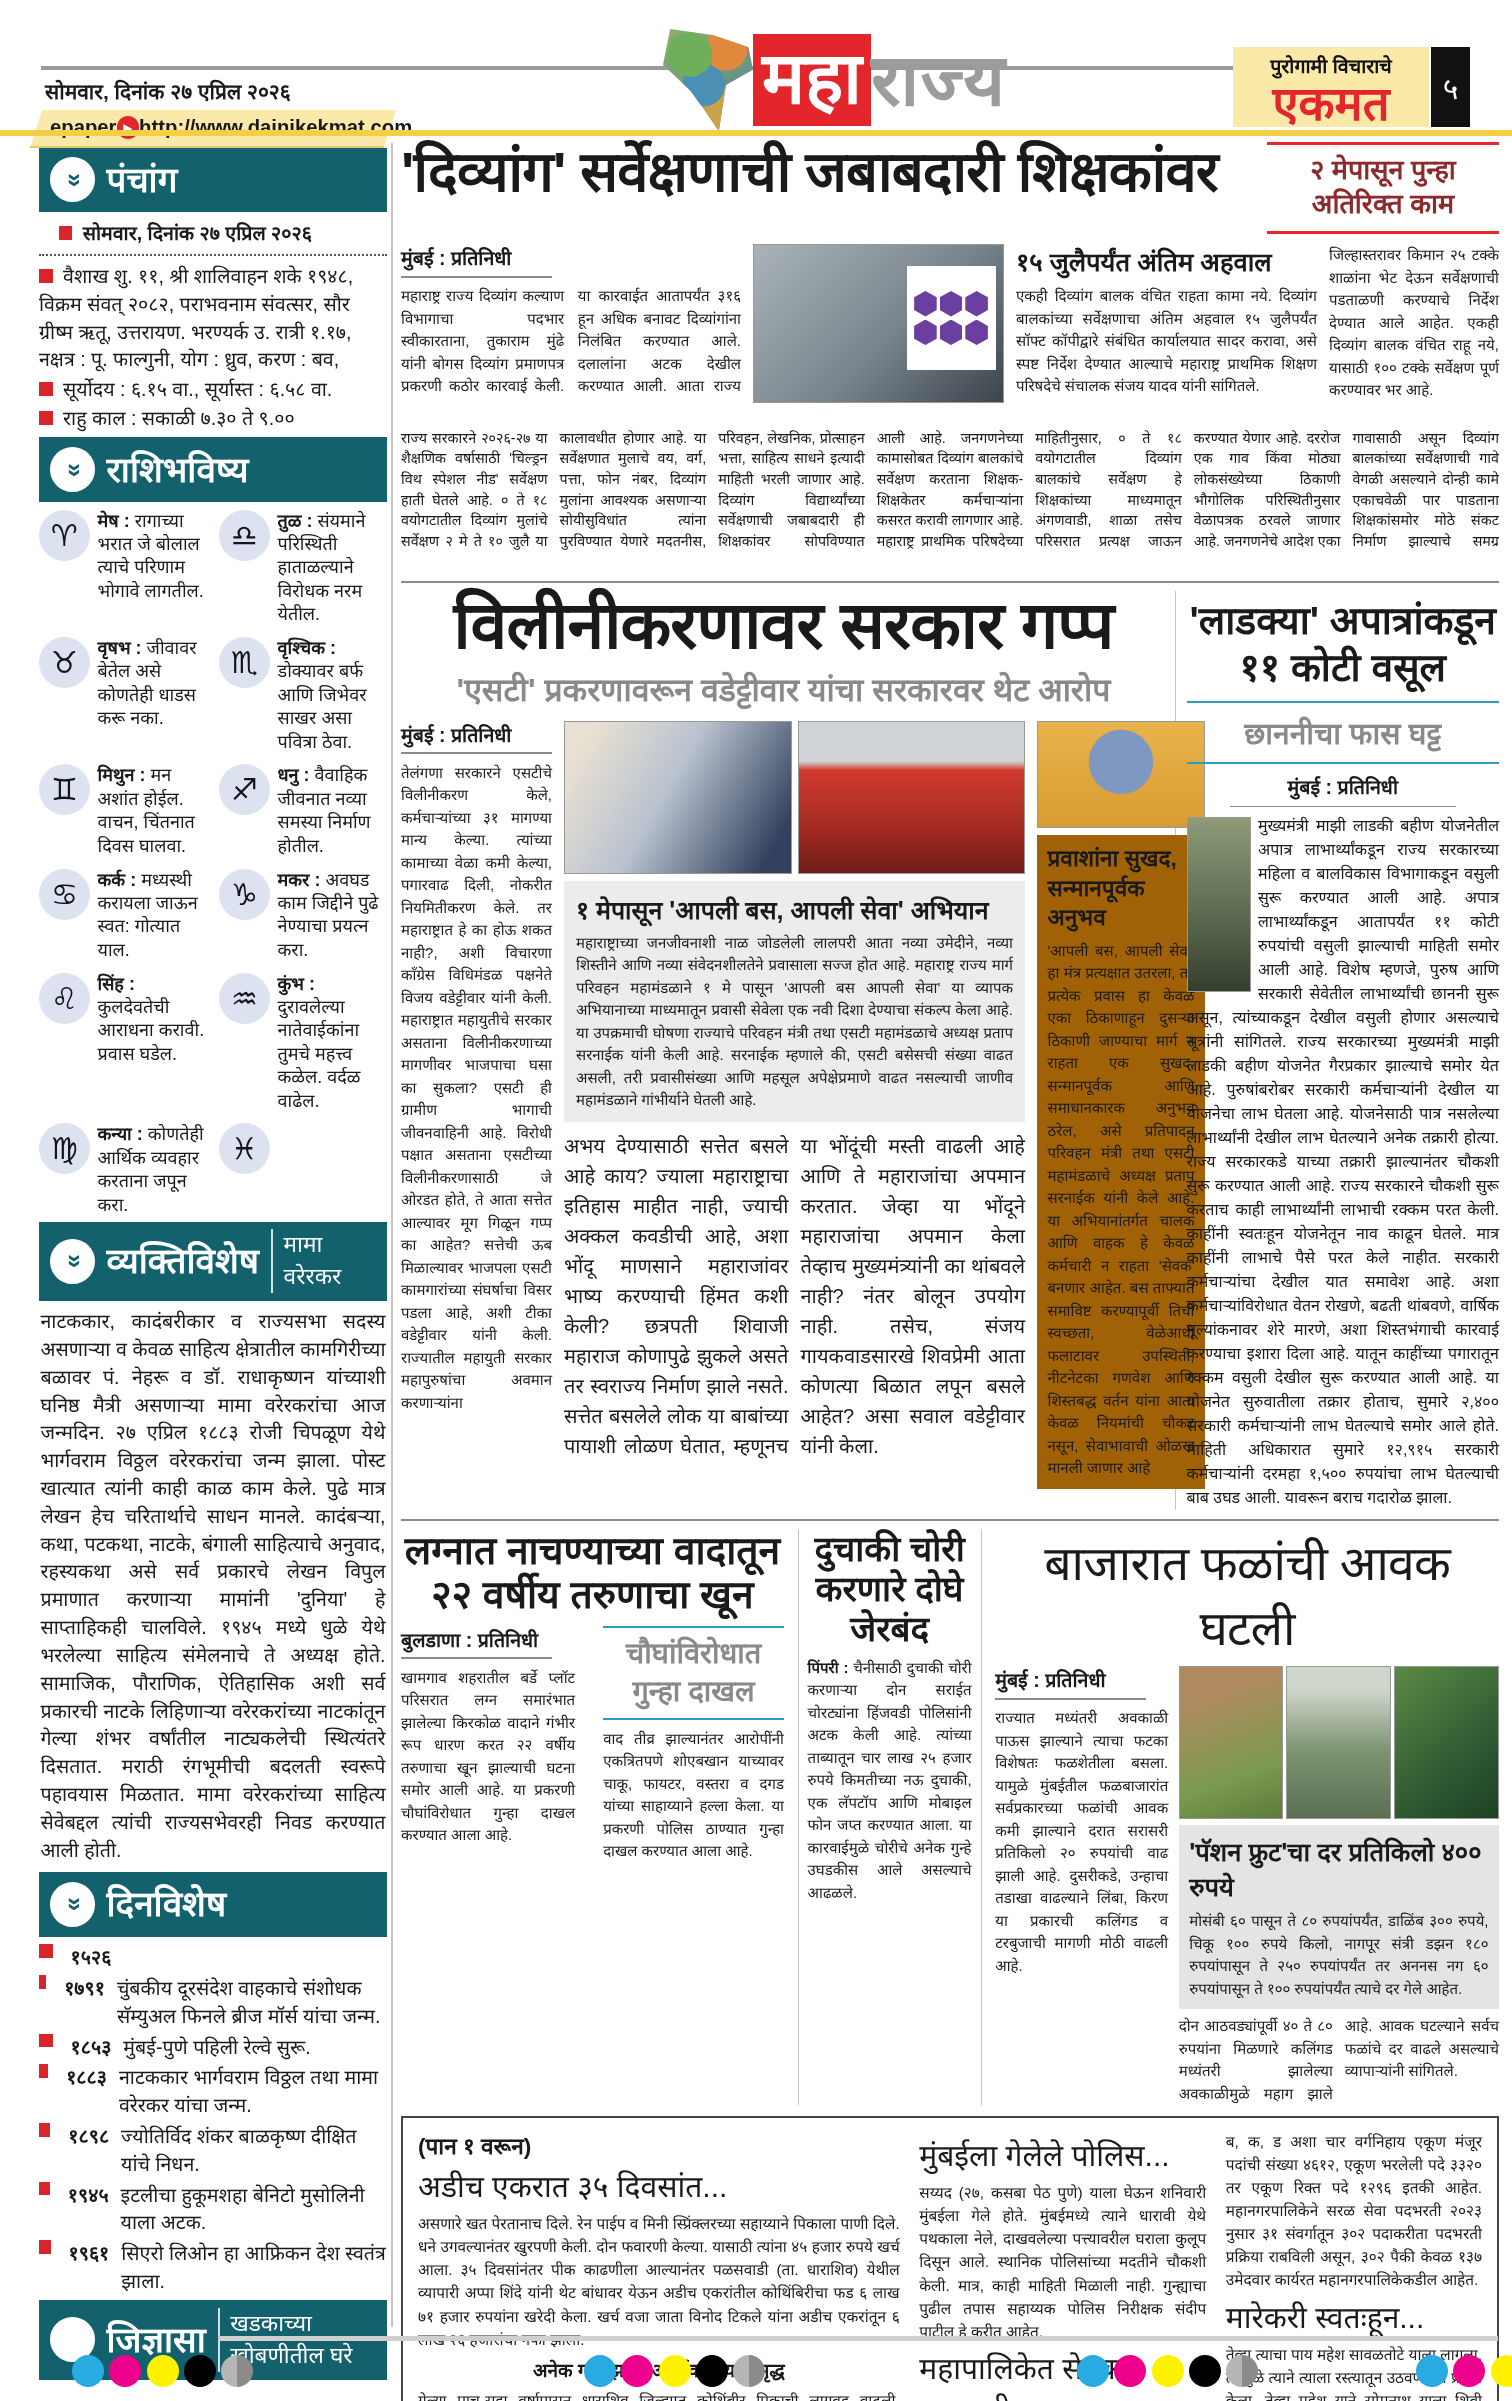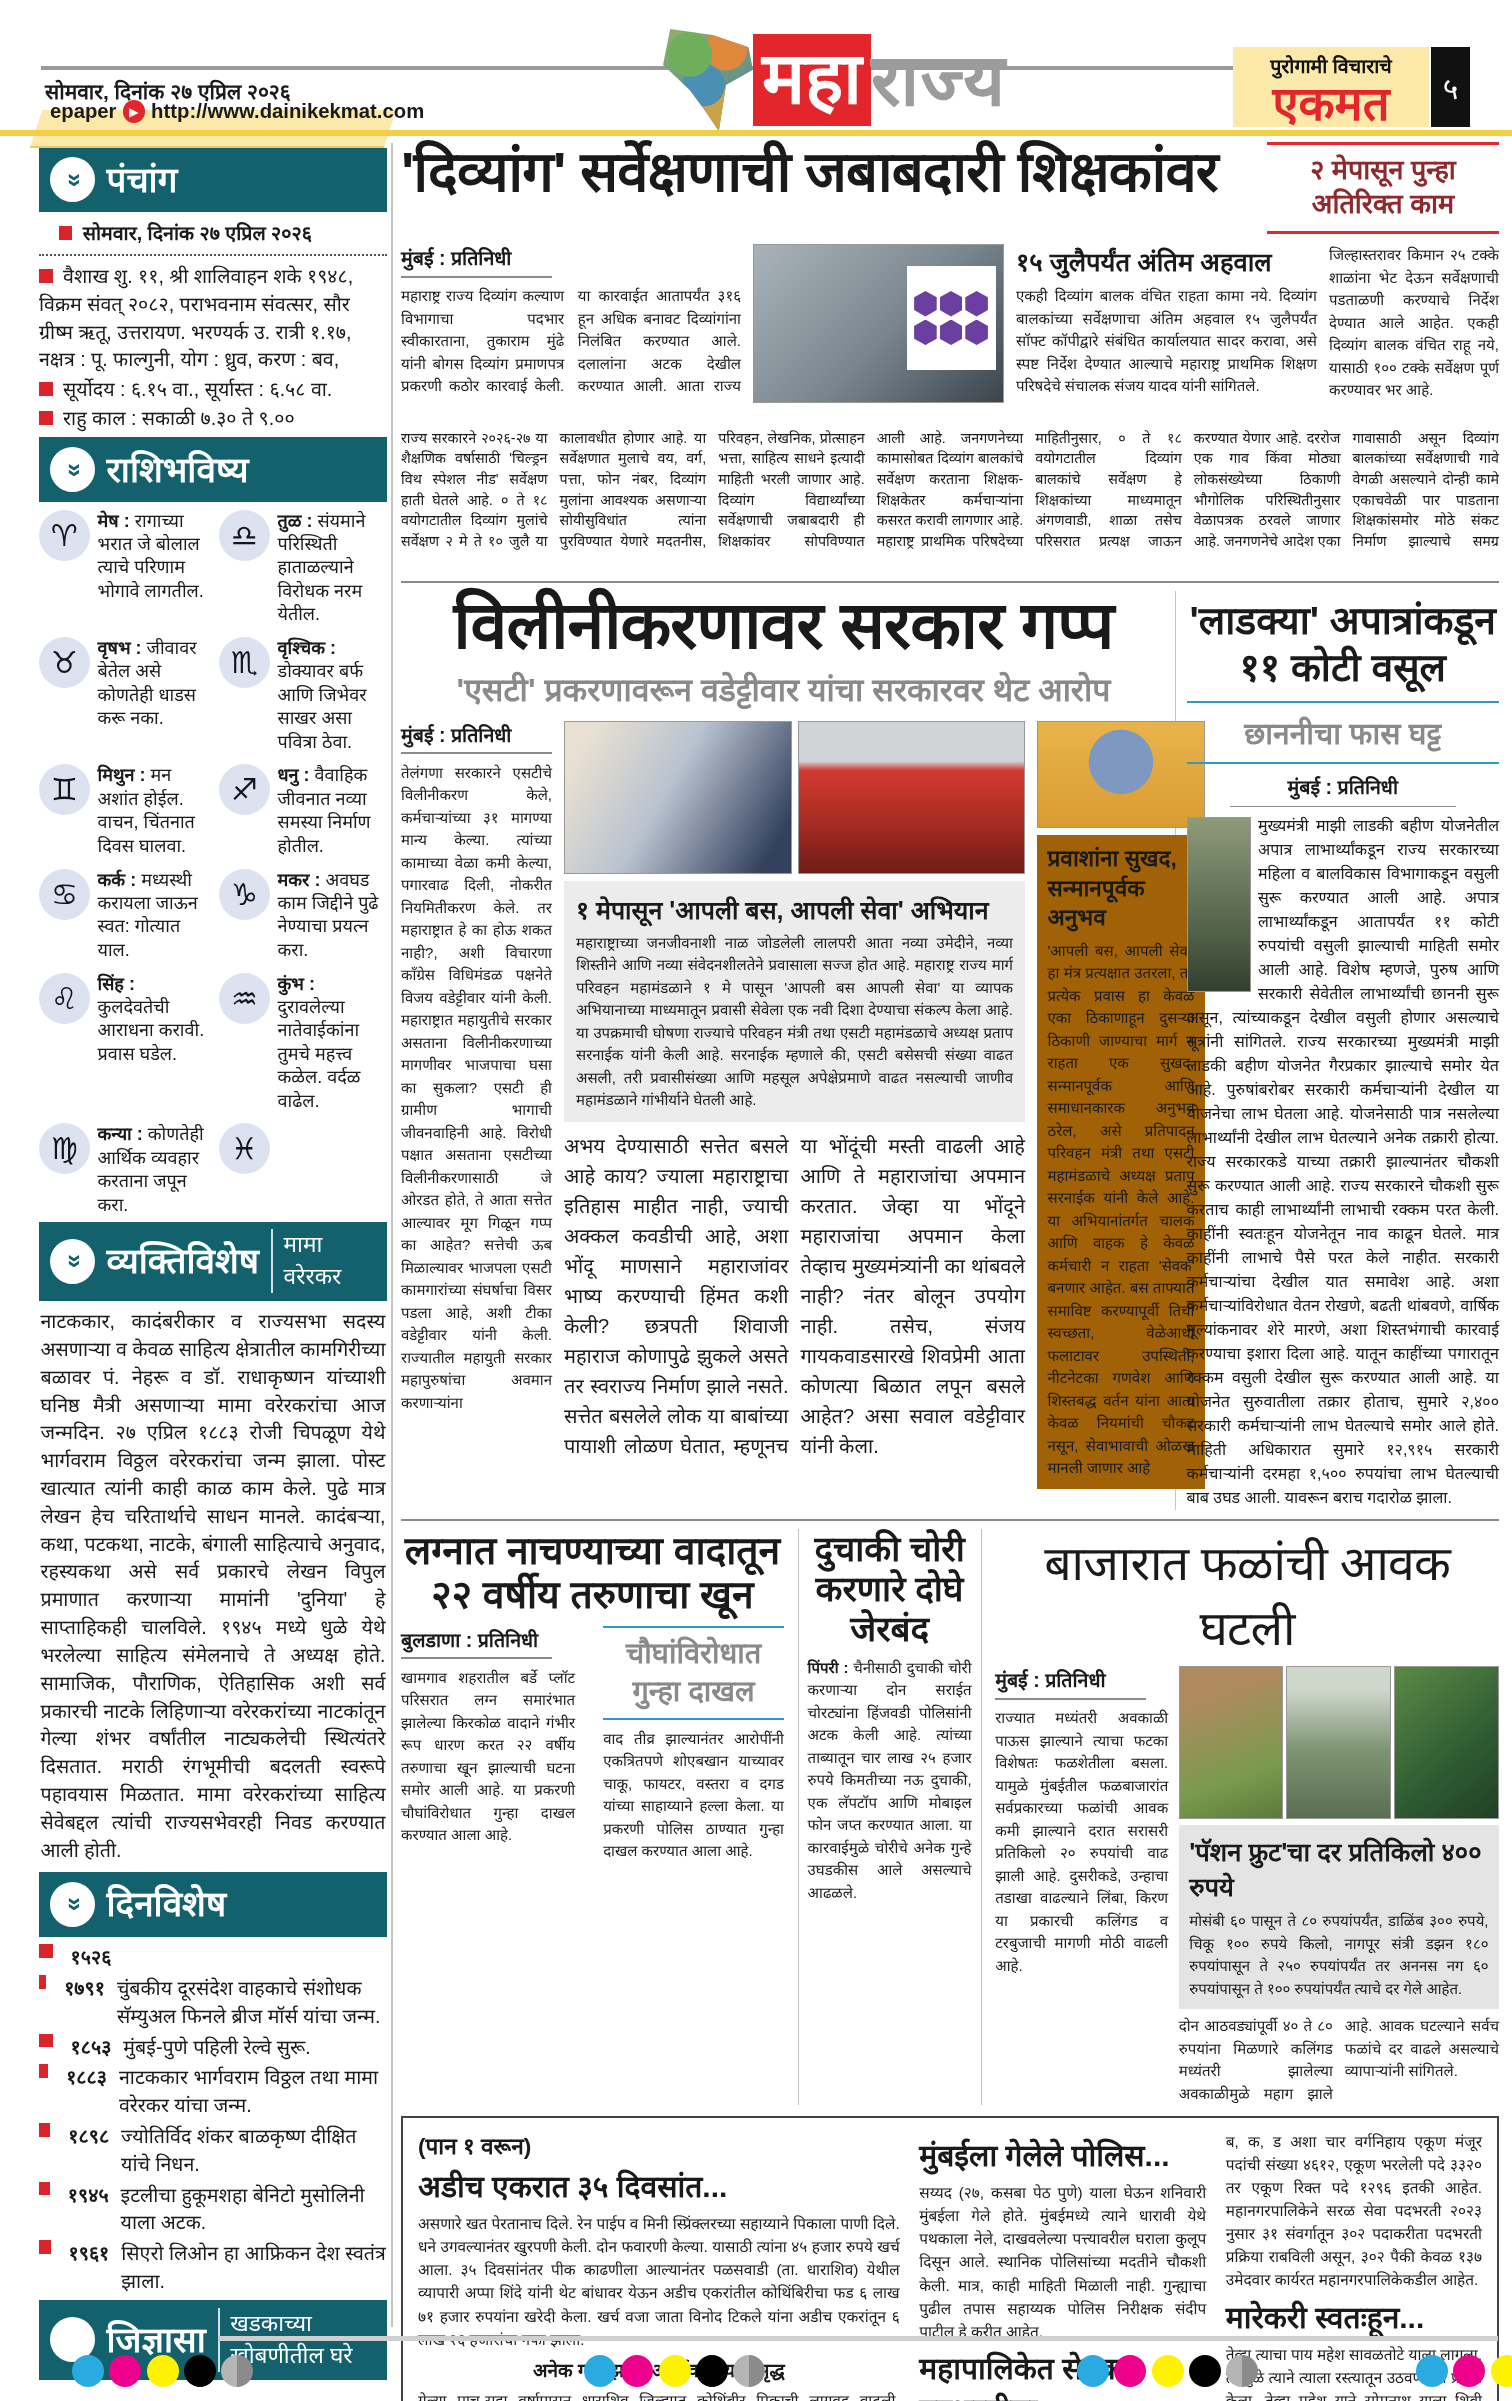--- a/index.html
+++ b/index.html
@@ -3,21 +3,21 @@
 <meta charset="utf-8">
 <style>
   html,body{margin:0;padding:0;background:#e9e9e9;}
   #page{position:relative;width:1512px;height:2401px;background:#fff;overflow:hidden;
         font-family:"Liberation Sans","DejaVu Sans",sans-serif;color:#1a1a1a;}
   
   .top-rule{position:absolute;left:41px;top:66px;width:1194px;height:3.8px;background:#9a9a9a;}
   .date-line{position:absolute;left:45px;top:77px;font-size:21px;font-weight:bold;}
   .epaper-strip{position:absolute;left:36px;top:110px;width:354px;height:36px;background:#fbe9a9;
       transform:skewX(-18deg);border-bottom:2.3px solid #e4c96a;}
-  .epaper-inner{position:absolute;left:50px;top:100px;display:flex;align-items:flex-end;gap:6px;
+  .epaper-inner{position:absolute;left:50px;top:116px;display:flex;align-items:flex-end;
       font-size:20.3px;font-weight:bold;}
   .epaper-icon{width:22.6px;height:22.6px;border-radius:50%;background:#e3262c;display:inline-flex;
       align-items:center;justify-content:center;color:#fff;font-size:12px;}
   .masthead{position:absolute;left:663px;top:29px;display:flex;align-items:center;}
   .map-collage{width:90px;height:102px;background:
       radial-gradient(circle at 30% 25%,#6fae5b 0 22%,transparent 23%),
       radial-gradient(circle at 70% 20%,#e0893c 0 20%,transparent 21%),
       radial-gradient(circle at 45% 55%,#4b8fb5 0 28%,transparent 29%),
       radial-gradient(circle at 60% 80%,#caa24a 0 24%,transparent 25%),
       linear-gradient(150deg,#8fb06a,#4d7f9a);
@@ -125,21 +125,21 @@
   .crop{height:151px;flex:1;border:0.8px solid #999;}
   .crop1{background:linear-gradient(160deg,#b08a5f 20%,#7a9a4e 70%,#5d7a3a);}
   .crop2{background:linear-gradient(#cfd6cc 15%,#7d9472 55%,#5a6f52);}
   .crop3{background:linear-gradient(140deg,#5c8a45,#2f5c33 60%,#1f4024);}
   .fruit-box{background:#e4e4e4;padding:9px 10.5px;margin-top:6px;}
   .fruit-box h3{margin:0 0 6px;font-size:25.6px;}
   
   .cont-box{border:2.3px solid #444;margin-top:10.5px;padding:12px 15px;display:flex;gap:19.6px;}
   .cont-c1{width:47%;} .cont-c2{width:28%;} .cont-c3{width:25%;}
   .cont-from{font-size:22.6px;font-weight:bold;margin-bottom:4.5px;}
-  .cont-hl{font-size:30px;font-weight:bold;margin:4.5px 0 6px;}
+  .cont-hl{font-size:30px;font-weight:normal;margin:4.5px 0 6px;}
   .cont-sub{font-size:19px;font-weight:bold;text-align:center;margin:6px 0;}
   .cont-box .body-txt{font-size:15.4px;}
   .bold-inline{font-weight:bold;}
   
   .bottom-strip{position:absolute;left:218px;top:2336px;width:1280px;height:4.5px;background:#cfcfcf;}
   .reg-group{position:absolute;top:2355px;display:flex;gap:5.3px;}
   .dot{width:32px;height:32px;border-radius:50%;}
   .dot-c{background:#29abe2;} .dot-m{background:#ec008c;} .dot-y{background:#fff200;}
   .dot-k{background:#000;} .dot-g{background:linear-gradient(90deg,#b5b5b5 50%,#8b8b8b 50%);}
 </style>

